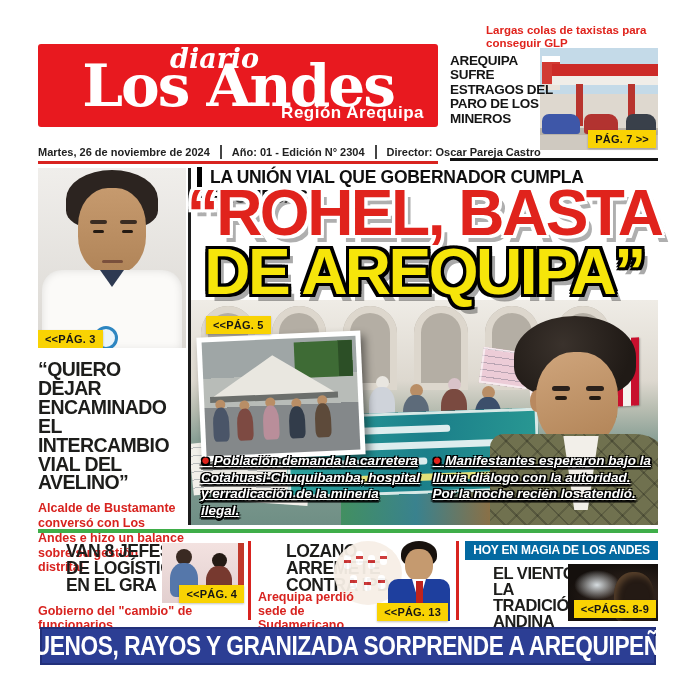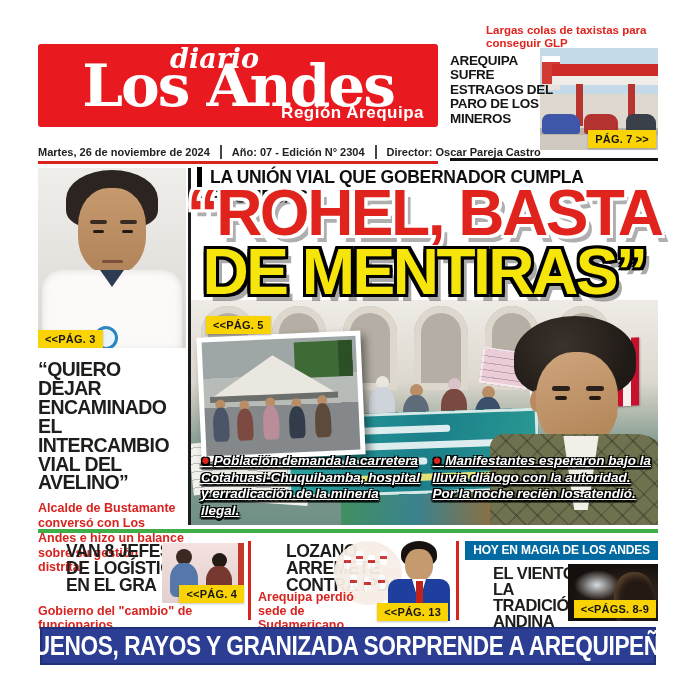--- a/index.html
+++ b/index.html
@@ -190,21 +190,21 @@
 <div class="page">
 
   <div class="masthead">
     <div class="mh-diario">diario</div>
     <div class="mh-title">Los Andes</div>
     <div class="mh-region">Región Arequipa</div>
   </div>
 
   <div class="dateline">
     <div class="dl-seg">Martes, 26 de noviembre de 2024</div>
-    <div class="dl-seg">Año: 07 - Edición N° 2304</div>
+    <div class="dl-seg">Año: 01 - Edición N° 2304</div>
     <div class="dl-seg">Director: Oscar Pareja Castro</div>
   </div>
   <div class="red-rule"></div>
   <div class="black-rule"></div>
 
   <div class="ts-kicker">Largas colas de taxistas para conseguir GLP</div>
   <div class="topstory">
     <div class="ts-headline">AREQUIPA SUFRE ESTRAGOS DEL PARO DE LOS MINEROS</div>
     <div class="gas">
       <div class="gas-sign"></div>
@@ -235,21 +235,21 @@
       <div class="badge" style="left:0;top:162px;">&lt;&lt;PÁG. 3</div>
     </div>
     <div class="left-headline">“QUIERO DEJAR ENCAMINADO EL INTERCAMBIO VIAL DEL AVELINO”</div>
     <div class="left-deck">Alcalde de Bustamante conversó con Los Andes e hizo un balance sobre su gestión distrital</div>
   </div>
 
   <div class="vbar-main"></div>
   <div class="main-kicker">LA UNIÓN VIAL QUE GOBERNADOR CUMPLA PROMESAS</div>
   <div class="hl-wrap">
     <span class="hl hl-red">“ROHEL, BASTA</span>
-    <span class="hl hl-yellow">DE MENTIRAS”</span>
+    <span class="hl hl-yellow">DE AREQUIPA”</span>
   </div>
 
   <div class="main-photo">
     <div class="arches">
       <div class="arch"></div>
         <div class="arch"></div>
       <div class="arch"></div>
         <div class="arch"></div>
       <div class="arch"></div>
         <div class="arch"></div>

